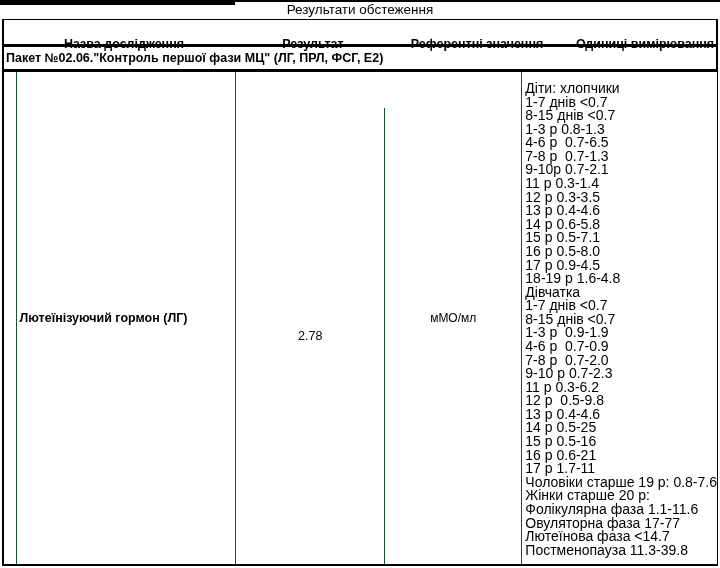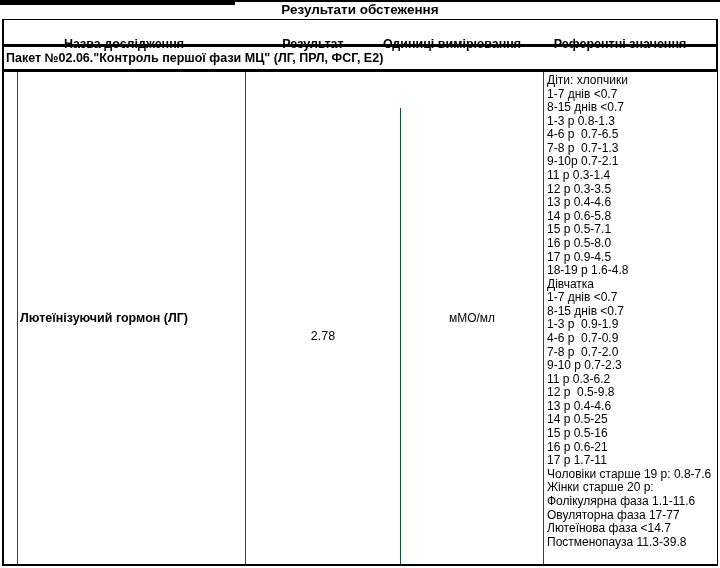--- a/index.html
+++ b/index.html
@@ -17,21 +17,21 @@
     position: absolute; top: 0; left: 0;
     width: 720px; height: 2px; background: #000;
   }
   .top-line-thick {
     position: absolute; top: 0; left: 0;
     width: 235px; height: 5px; background: #000;
   }
   .doc-title {
     position: absolute; top: 2px; left: 0; width: 720px;
     text-align: center;
-    font-size: 13.5px; font-weight: bold;
+    font-size: 13.5px; font-weight: normal;
   }
   
   .header-row {
     position: absolute; top: 19px; left: 2px; width: 716px; height: 28px;
     border-top: 1px solid #000;
     border-bottom: 3px solid #000;
     border-left: 2px solid #000;
     border-right: 2px solid #000;
     display: flex;
   }
@@ -81,41 +81,41 @@
     font-size: 12.5px;
     margin-top: 36px;
   }
   .units-cell {
     width: 143px;
     display: flex; align-items: center; justify-content: center;
     font-size: 12px;
   }
   .ref-cell {
     flex: 1;
-    padding: 2px 0 0 3px;
-    font-size: 12px;
+    padding: 10px 0 0 3px;
+    font-size: 14px;
     line-height: 13.58px;
   }
   .ref-line { white-space: pre; }
 </style>
 </head>
 <body>
 
 <div class="page">
 
   <div class="top-line"></div>
   <div class="top-line-thick"></div>
 
   <div class="doc-title">Результати обстеження</div>
 
   <div class="header-row">
     <div class="header-cell hc1">Назва дослідження</div>
     <div class="header-cell hc2">Результат</div>
+    <div class="header-cell hc4">Референтні значення</div>
     <div class="header-cell hc3">Одиниці вимірювання</div>
-    <div class="header-cell hc4">Референтні значення</div>
   </div>
 
   <div class="package-row">
     <span>Пакет №02.06."Контроль першої фази МЦ" (ЛГ, ПРЛ, ФСГ, Е2)</span>
   </div>
 
   <div class="main-row">
     <div class="cell indent-cell"></div>
     <div class="cell name-cell">
       <span>Лютеїнізуючий гормон (ЛГ)</span>

